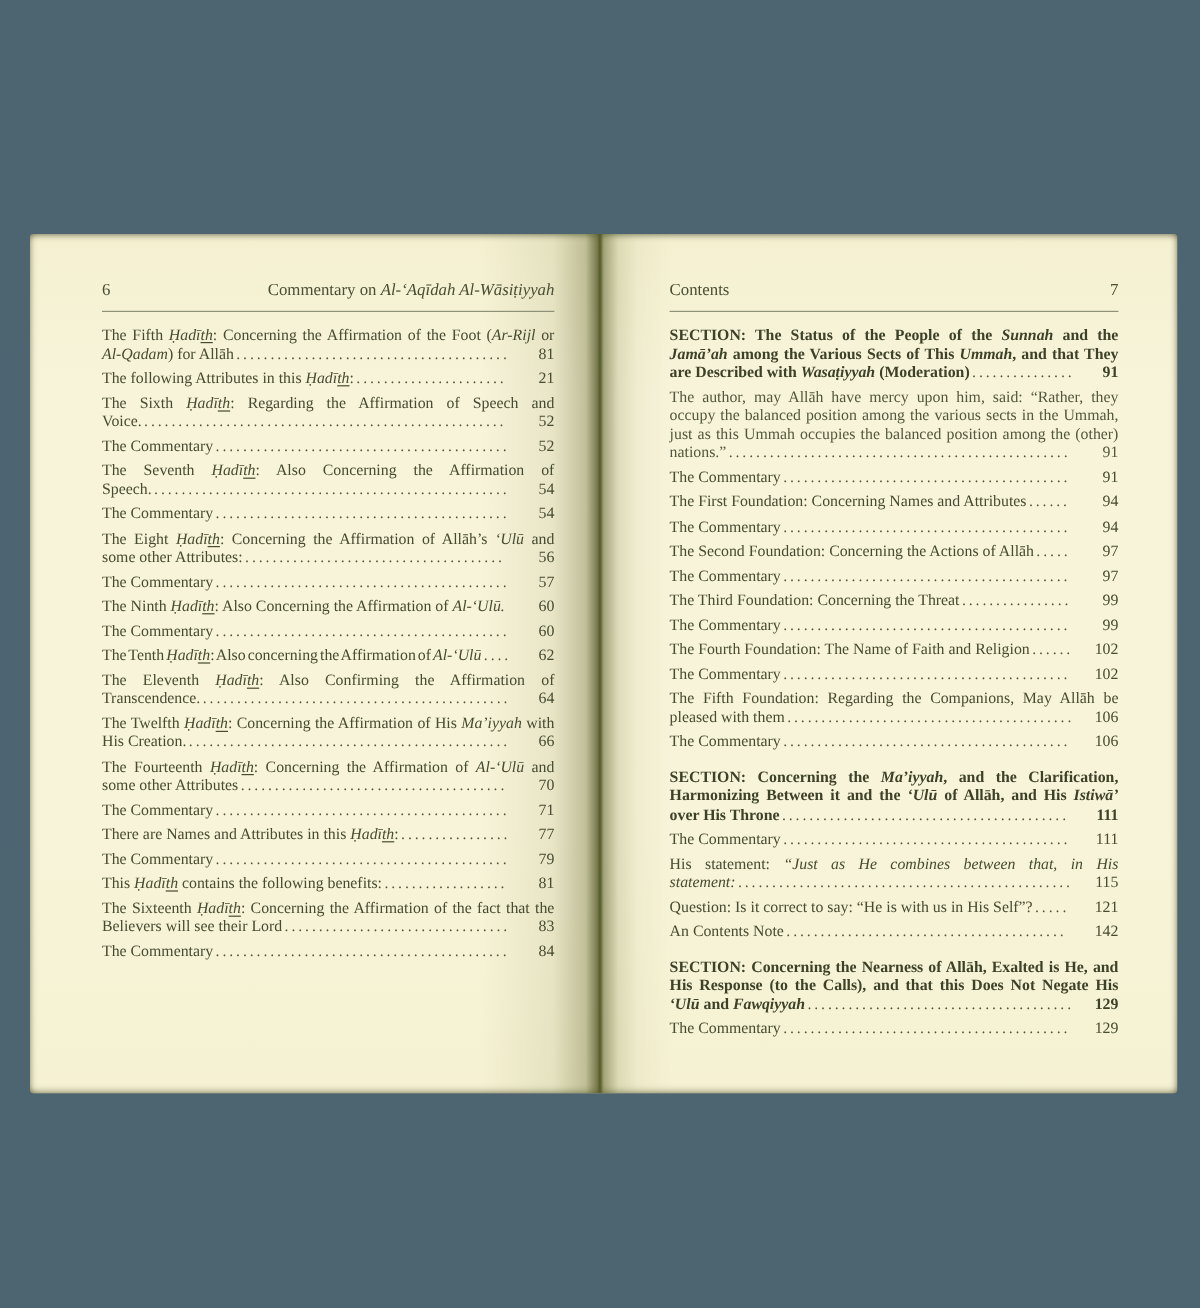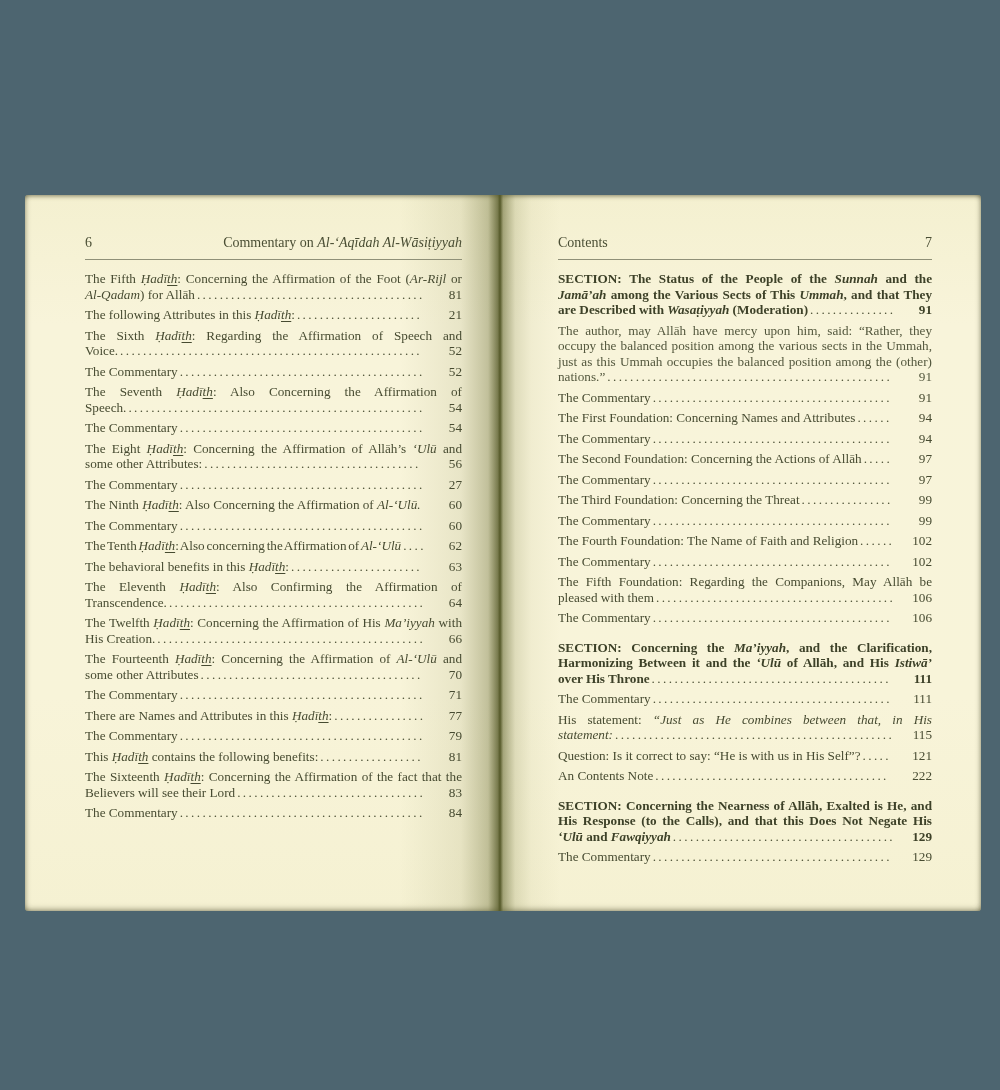--- a/index.html
+++ b/index.html
@@ -91,37 +91,33 @@
           <div class="entry">
             <div class="ebody"><span class="seg-n">The Commentary</span><span class="dots">...........................................</span><span class="tail"></span></div>
             <div class="pnum">54</div>
           </div>
           <div class="entry">
             <div class="ebody"><span class="seg-n">The Eight </span><span class="seg-i">Ḥadī</span><span class="seg-iu">th</span><span class="seg-n">: Concerning the Affirmation of Allāh’s </span><span class="seg-i">‘Ulū</span><span class="seg-n"> and some other Attributes:</span><span class="dots">......................................</span><span class="tail"></span></div>
             <div class="pnum">56</div>
           </div>
           <div class="entry">
             <div class="ebody"><span class="seg-n">The Commentary</span><span class="dots">...........................................</span><span class="tail"></span></div>
-            <div class="pnum">27</div>
+            <div class="pnum">57</div>
           </div>
           <div class="entry">
             <div class="ebody"><span class="seg-n">The Ninth </span><span class="seg-i">Ḥadī</span><span class="seg-iu">th</span><span class="seg-n">: Also Concerning the Affirmation of </span><span class="seg-i">Al-‘Ulū.</span><span class="dots"></span><span class="tail"></span></div>
             <div class="pnum">60</div>
           </div>
           <div class="entry">
             <div class="ebody"><span class="seg-n">The Commentary</span><span class="dots">...........................................</span><span class="tail"></span></div>
             <div class="pnum">60</div>
           </div>
           <div class="entry tight">
             <div class="ebody"><span class="seg-n">The Tenth </span><span class="seg-i">Ḥadī</span><span class="seg-iu">th</span><span class="seg-n">: Also concerning the Affirmation of </span><span class="seg-i">Al-‘Ulū</span><span class="dots">....</span><span class="tail"></span></div>
             <div class="pnum">62</div>
-          </div>
-          <div class="entry">
-            <div class="ebody"><span class="seg-n">The behavioral benefits in this </span><span class="seg-i">Ḥadī</span><span class="seg-iu">th</span><span class="seg-n">:</span><span class="dots">.......................</span><span class="tail"></span></div>
-            <div class="pnum">63</div>
           </div>
           <div class="entry">
             <div class="ebody"><span class="seg-n">The Eleventh </span><span class="seg-i">Ḥadī</span><span class="seg-iu">th</span><span class="seg-n">: Also Confirming the Affirmation of Transcendence.</span><span class="dots">.............................................</span><span class="tail"></span></div>
             <div class="pnum">64</div>
           </div>
           <div class="entry">
             <div class="ebody"><span class="seg-n">The Twelfth </span><span class="seg-i">Ḥadī</span><span class="seg-iu">th</span><span class="seg-n">: Concerning the Affirmation of His </span><span class="seg-i">Ma’iyyah</span><span class="seg-n"> with His Creation.</span><span class="dots">...............................................</span><span class="tail"></span></div>
             <div class="pnum">66</div>
           </div>
           <div class="entry">
@@ -224,21 +220,21 @@
           <div class="entry">
             <div class="ebody"><span class="seg-n">His statement: </span><span class="seg-i">“Just as He combines between that, in His statement:</span><span class="dots">.................................................</span><span class="tail"></span></div>
             <div class="pnum">115</div>
           </div>
           <div class="entry">
             <div class="ebody"><span class="seg-n">Question: Is it correct to say: “He is with us in His Self”?</span><span class="dots">.....</span><span class="tail"></span></div>
             <div class="pnum">121</div>
           </div>
           <div class="entry">
             <div class="ebody"><span class="seg-n">An Contents Note</span><span class="dots">.........................................</span><span class="tail"></span></div>
-            <div class="pnum">222</div>
+            <div class="pnum">142</div>
           </div>
           <div class="entry bold gap">
             <div class="ebody"><span class="seg-n">SECTION: Concerning the Nearness of Allāh, Exalted is He, and His Response (to the Calls), and that this Does Not Negate His </span><span class="seg-i">‘Ulū</span><span class="seg-n"> and </span><span class="seg-i">Fawqiyyah</span><span class="dots">.......................................</span><span class="tail"></span></div>
             <div class="pnum">129</div>
           </div>
           <div class="entry">
             <div class="ebody"><span class="seg-n">The Commentary</span><span class="dots">..........................................</span><span class="tail"></span></div>
             <div class="pnum">129</div>
           </div>
         </div>

